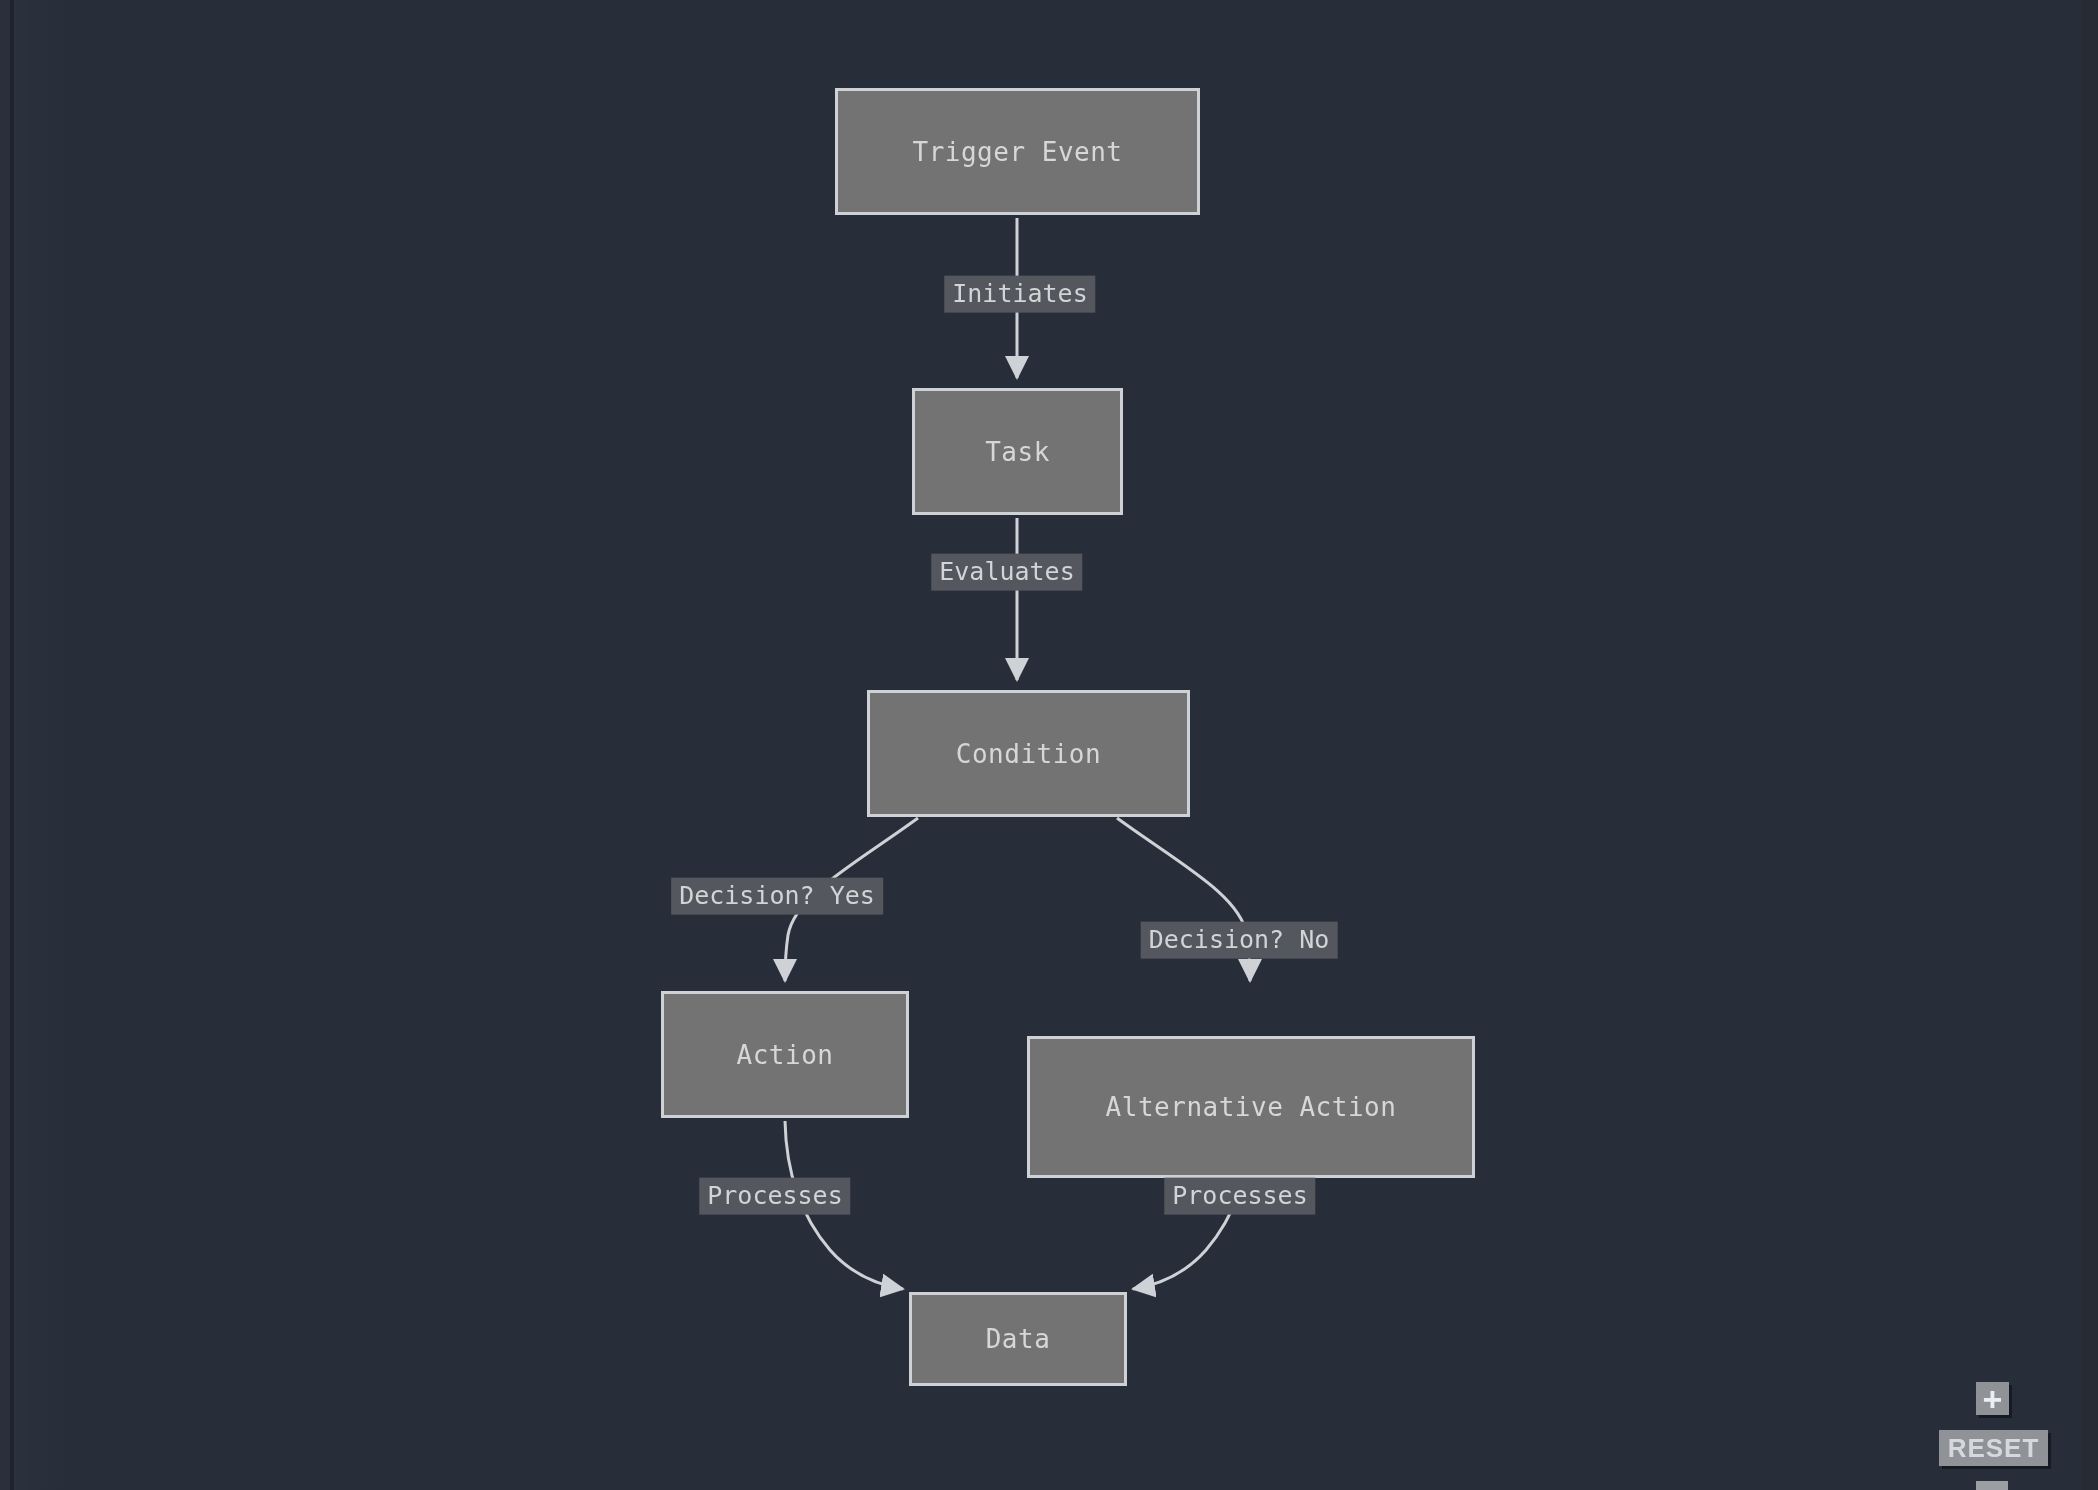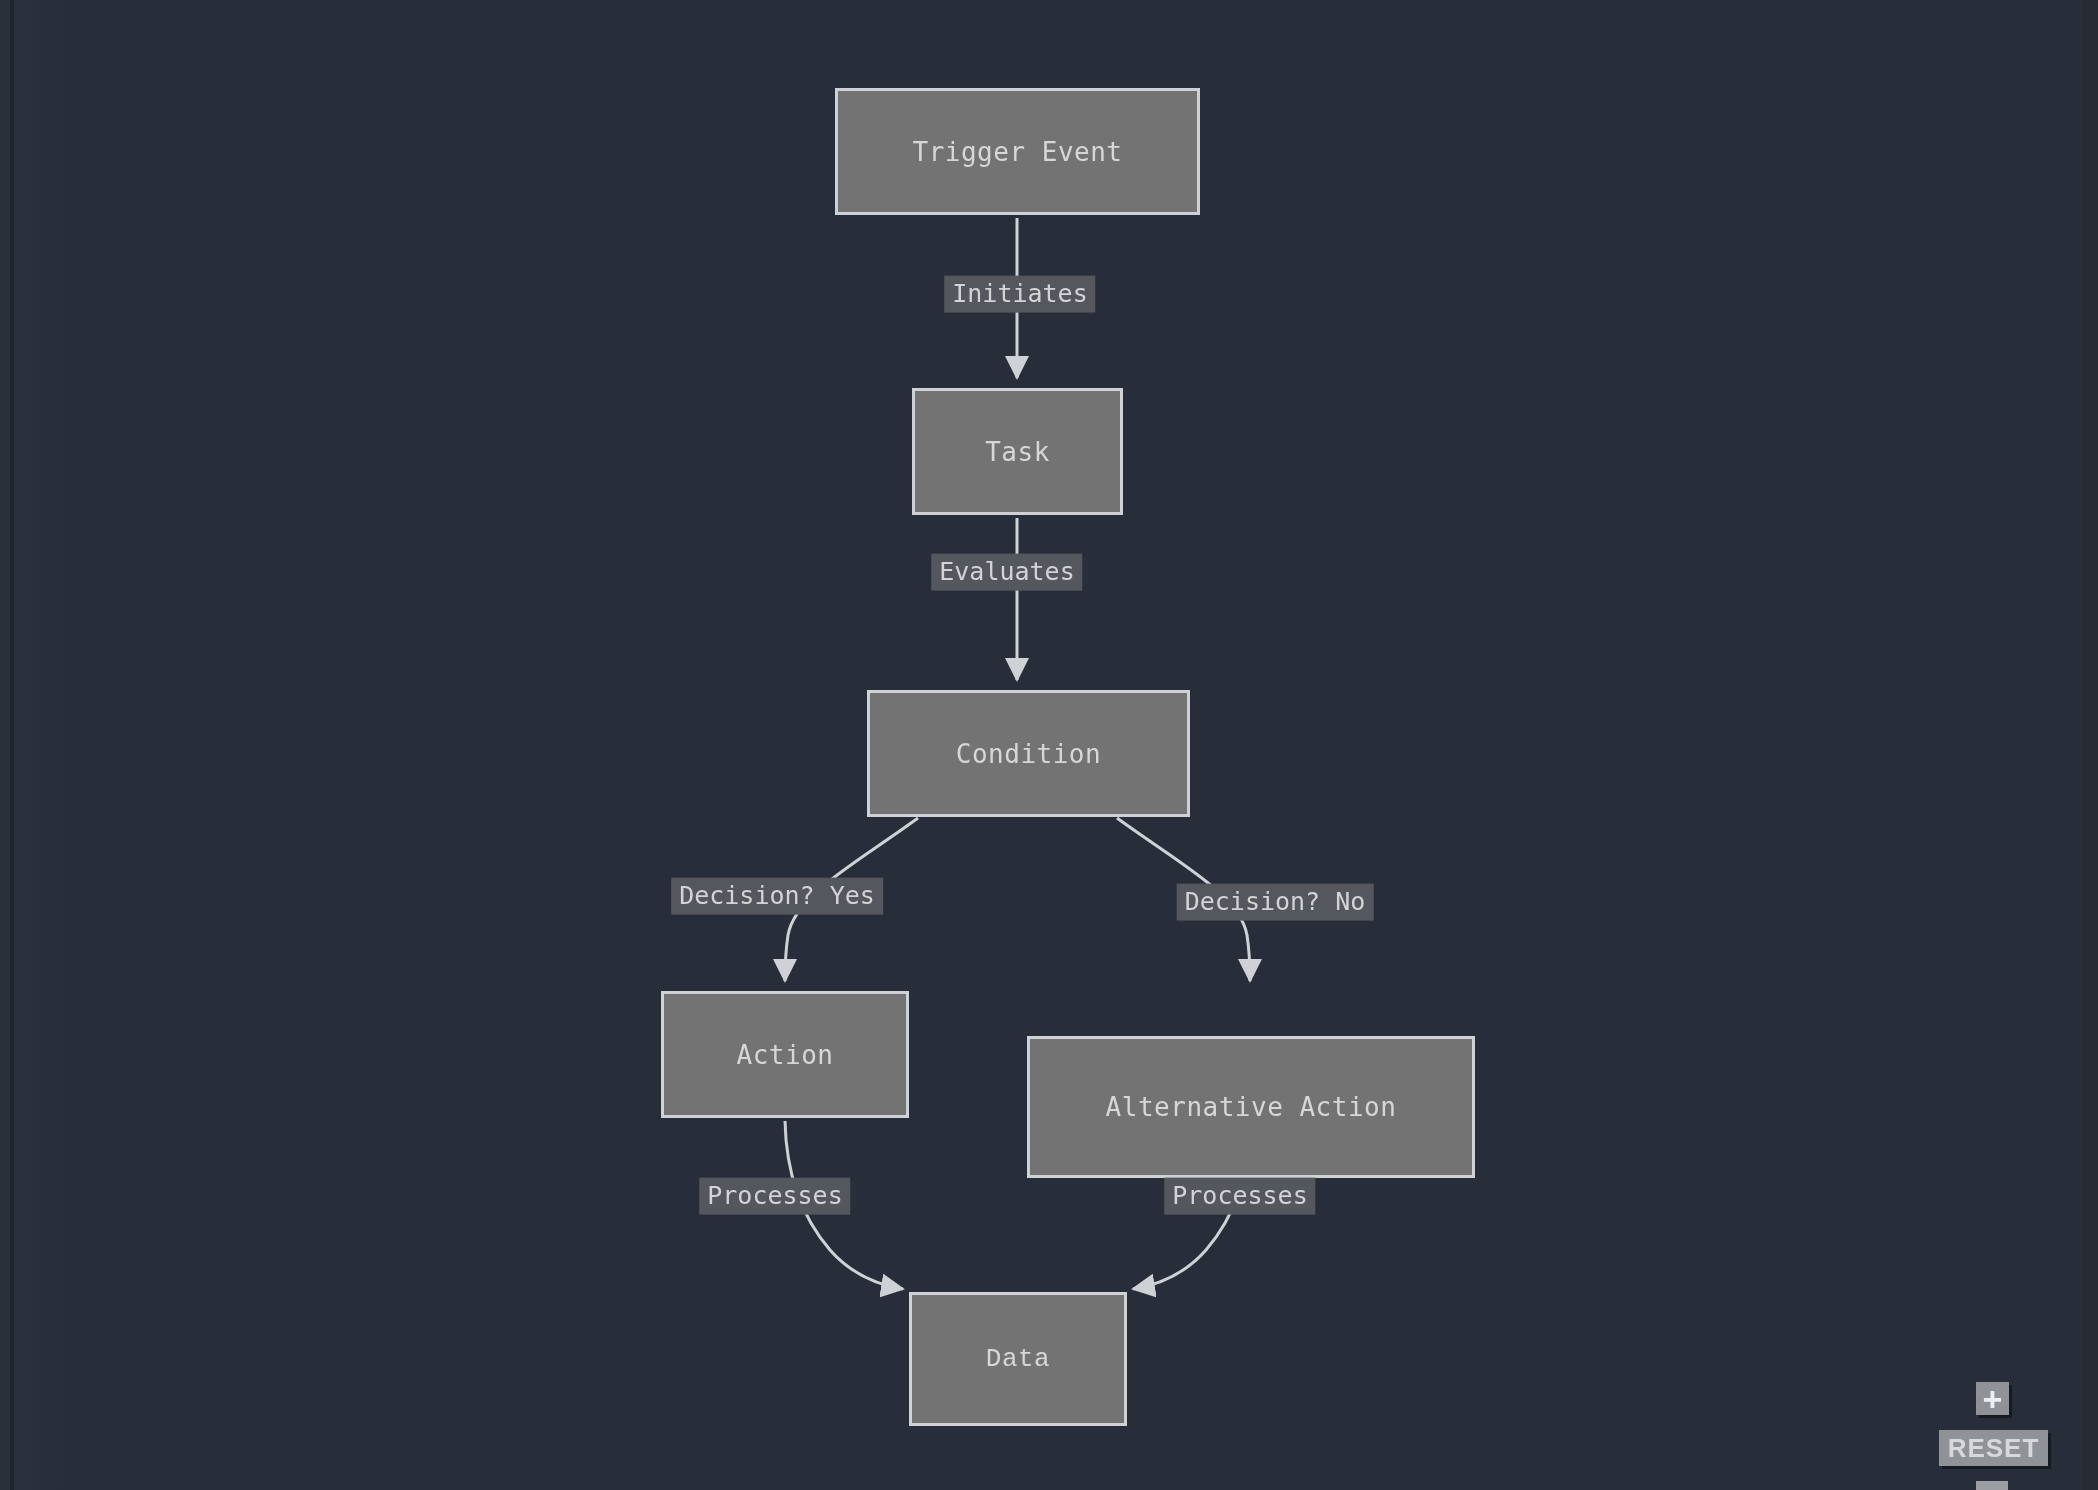--- a/index.html
+++ b/index.html
@@ -41,36 +41,36 @@
     color: #d5d7d9;
     font-size: 26px;
     letter-spacing: 0.5px;
     white-space: nowrap;
   }
   .node-trigger { left: 835px;  top: 88px;   width: 365px; height: 127px; }
   .node-task    { left: 912px;  top: 388px;  width: 211px; height: 127px; }
   .node-cond    { left: 867px;  top: 690px;  width: 323px; height: 127px; }
   .node-action  { left: 661px;  top: 991px;  width: 248px; height: 127px; }
   .node-alt     { left: 1027px; top: 1036px;  width: 448px; height: 142px; }
-  .node-data    { left: 909px;  top: 1292px; width: 218px; height: 134px; font-family: Liberation Mono, monospace; }
+  .node-data    { left: 909px;  top: 1292px; width: 218px; height: 94px; }
 
   .edge-label {
     position: absolute;
     transform: translate(-50%, -50%);
     background: #54575d;
     color: #d2d4d6;
     font-size: 25px;
     line-height: 1.15;
     padding: 4px 8px;
     white-space: nowrap;
   }
   .lbl-initiates { left: 1020px; top: 294px; }
   .lbl-evaluates { left: 1007px; top: 572px; }
   .lbl-dec-yes   { left: 777px;  top: 896px; }
-  .lbl-dec-no    { left: 1239px; top: 902px; margin-left: 36px; }
+  .lbl-dec-no    { left: 1239px; top: 940px; }
   .lbl-proc-l    { left: 775px;  top: 1196px; }
   .lbl-proc-r    { left: 1240px; top: 1196px; }
 
   .ctrl {
     position: absolute;
     background: #8f9297;
     color: #d9dbde;
     font-family: "Liberation Sans", sans-serif;
     font-weight: bold;
     display: flex;

